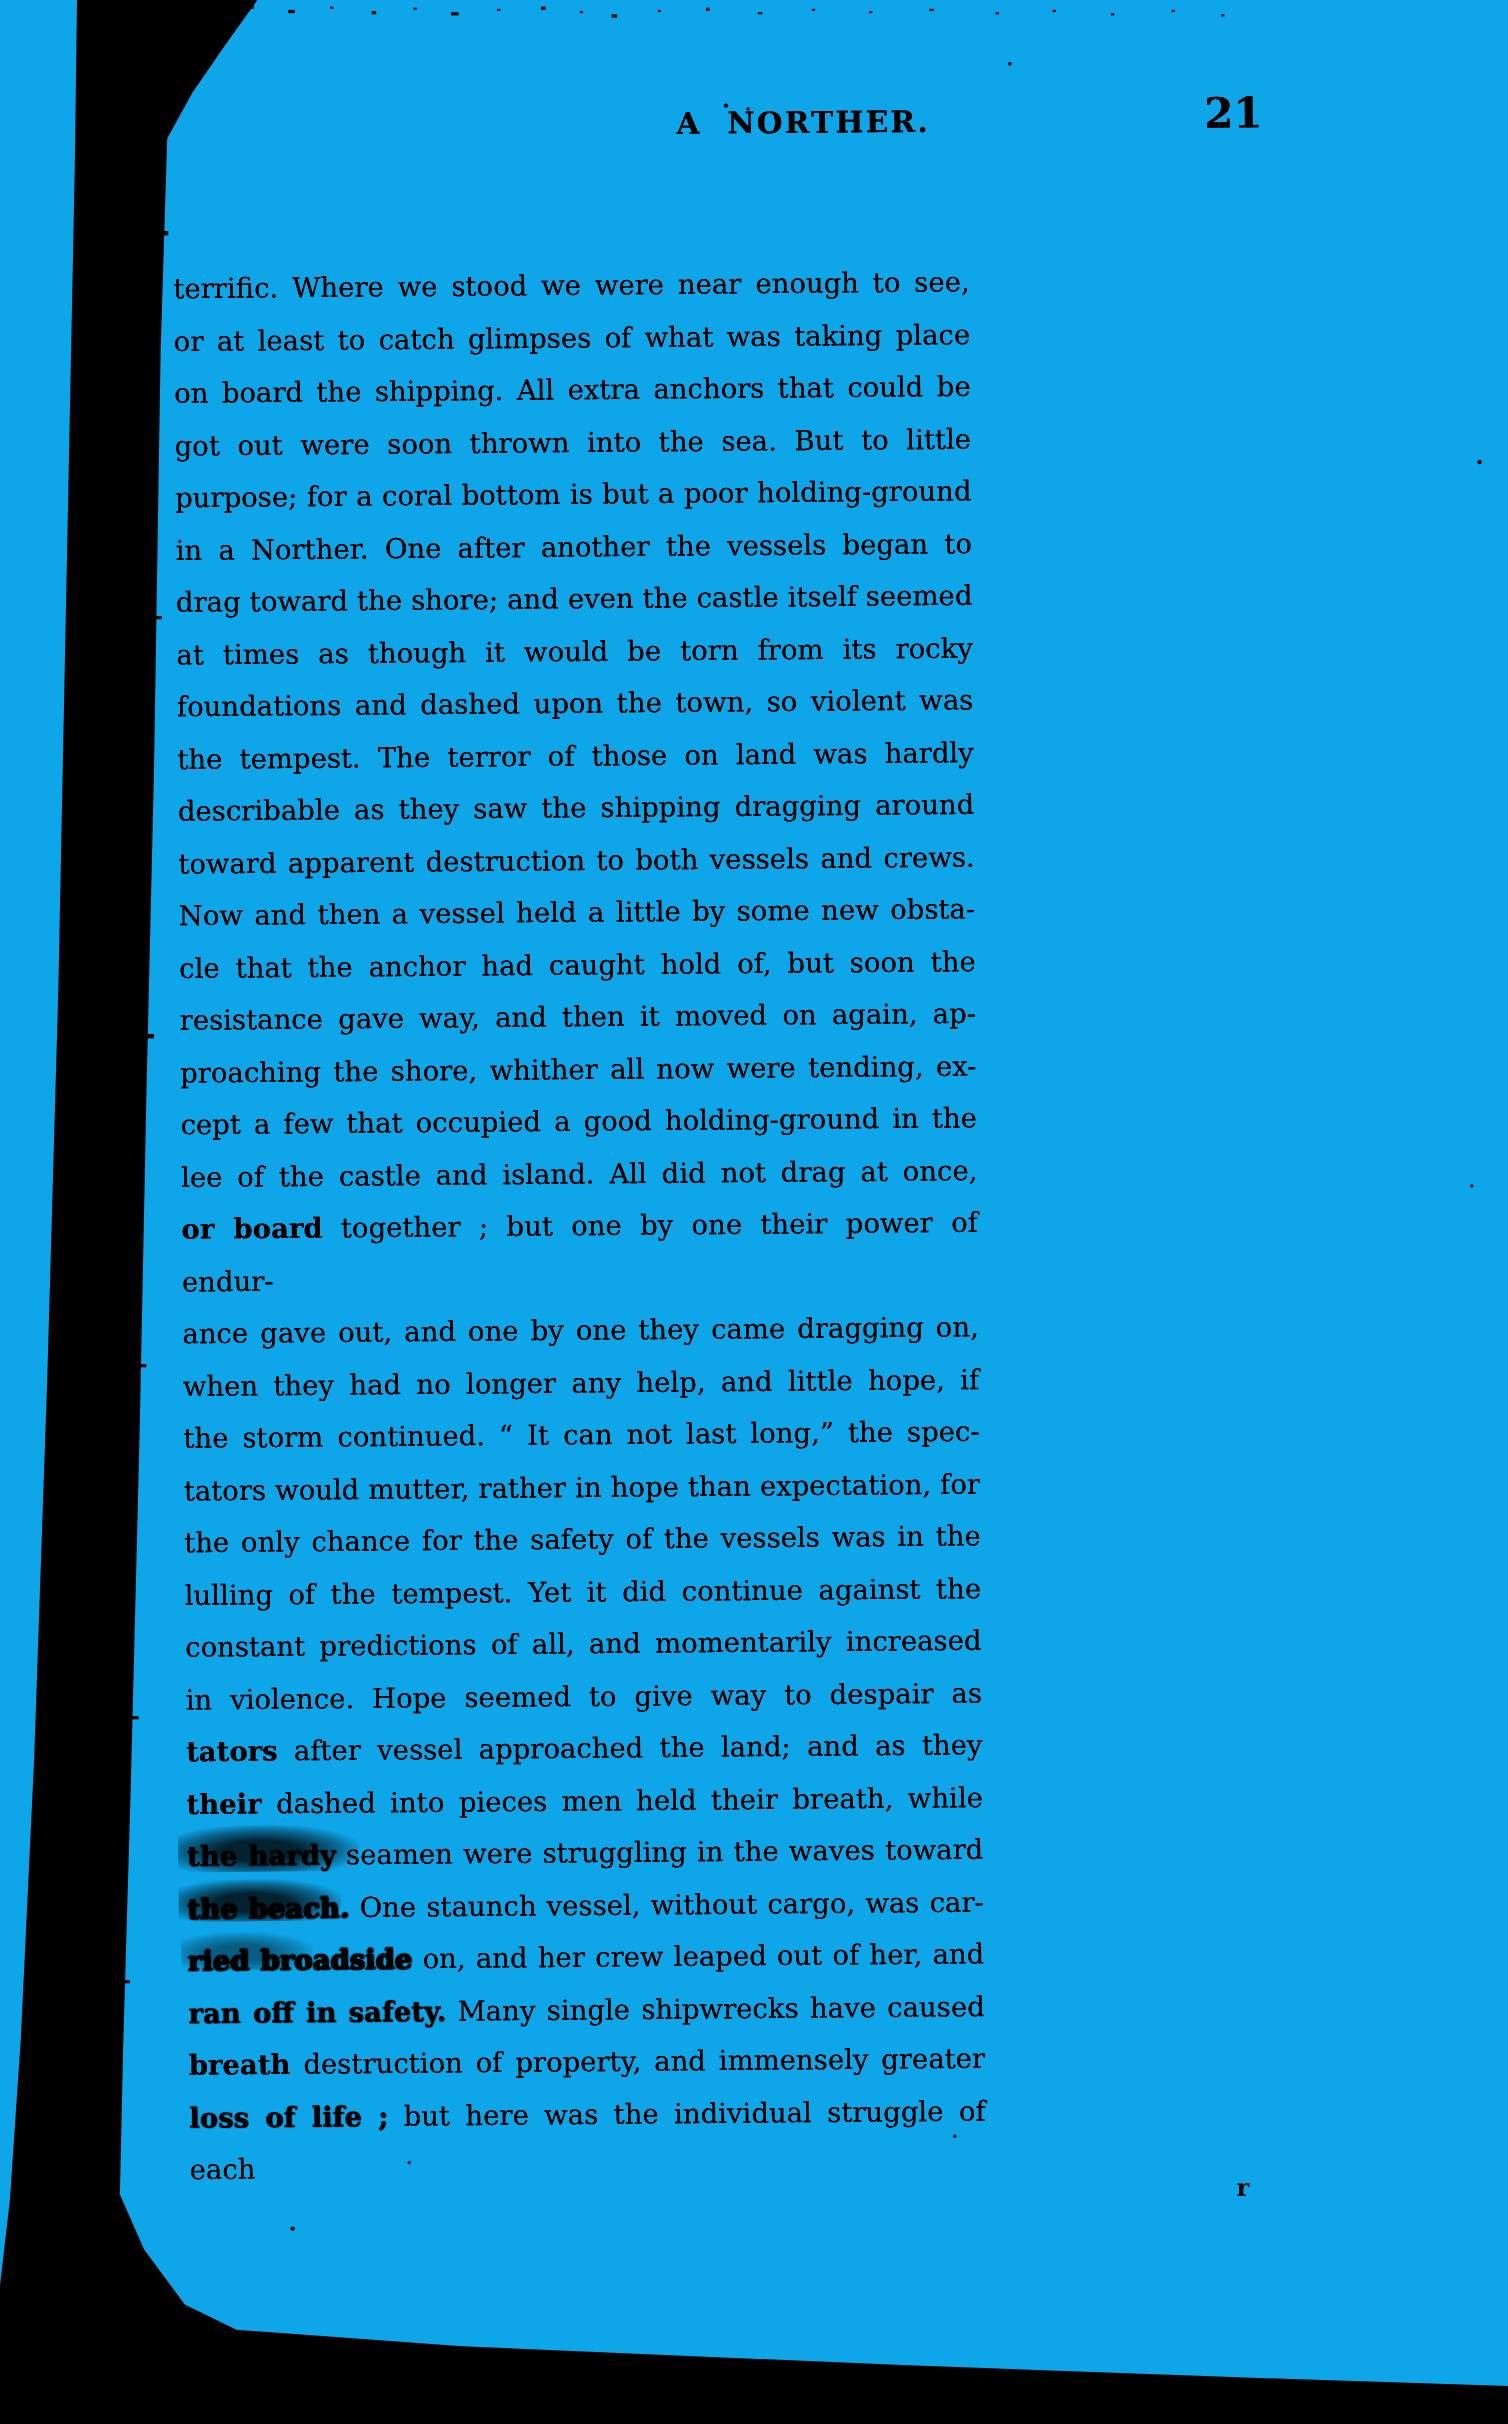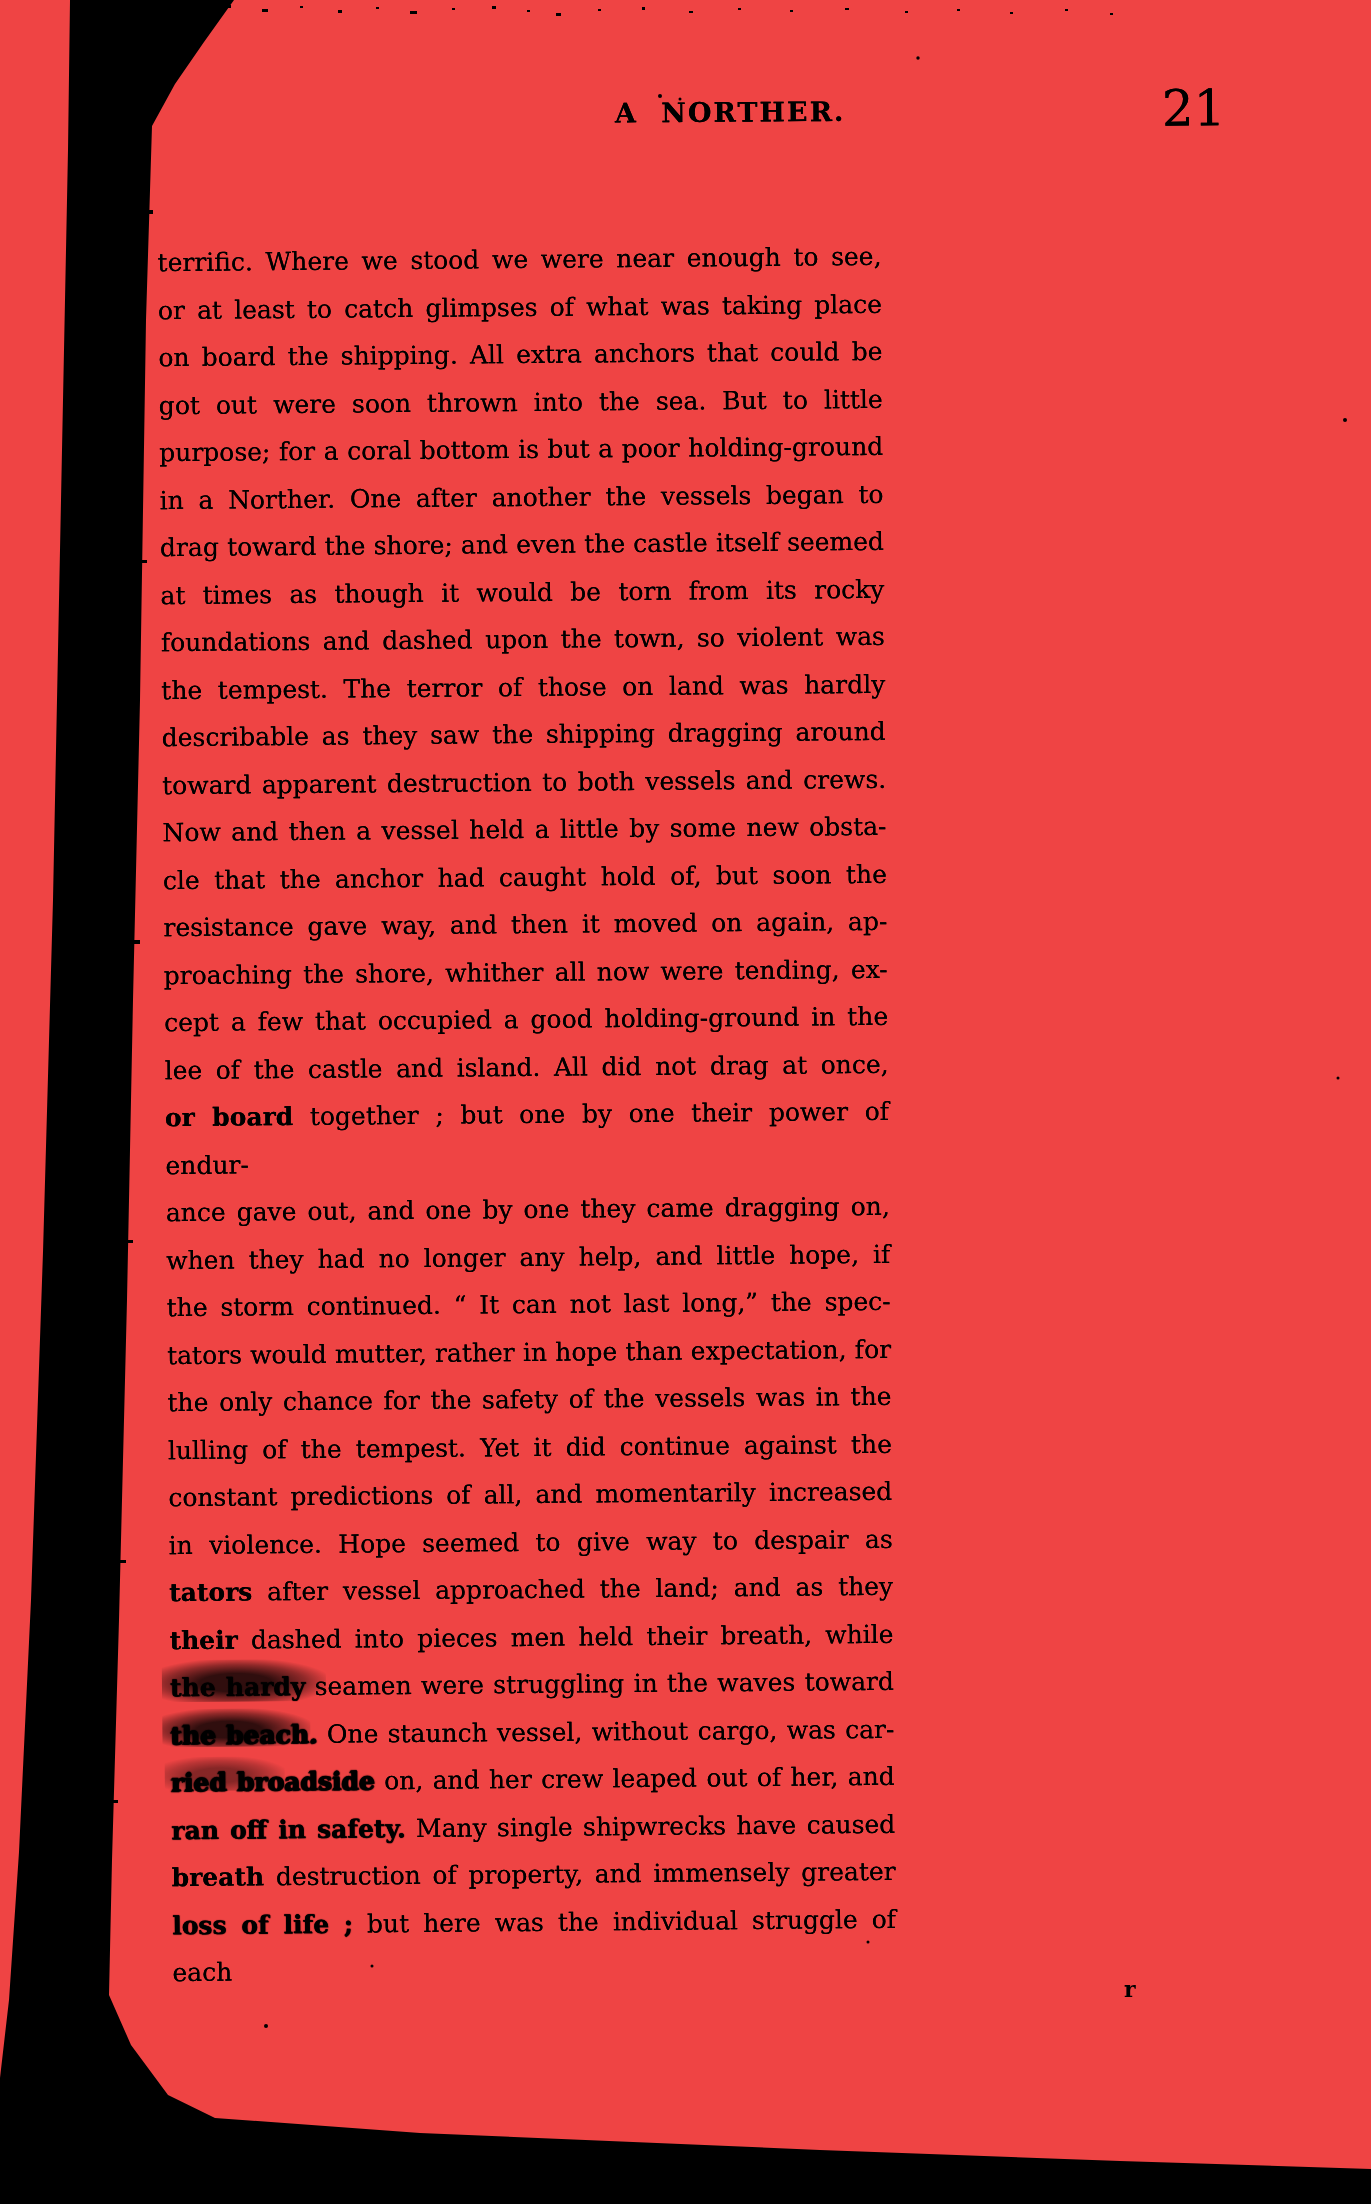--- a/index.html
+++ b/index.html
@@ -1,25 +1,25 @@
 <!DOCTYPE html>
 <html><head>
 <meta charset="utf-8">
 <style>
   html,body{margin:0;padding:0;background:#888;}
   .page{
-    position:relative;width:1371px;height:2204px;background:#ef4444;
+    position:relative;width:1371px;height:2204px;background:#0ea5e9;
     overflow:hidden;color:#000;font-family:"DejaVu Serif", serif;
   }
   .scan-svg{position:absolute;left:0;top:0;width:1371px;height:2204px;}
   .headrow{position:absolute;left:0;top:96px;width:1371px;height:60px;
     transform:rotate(-0.4deg);transform-origin:40% 50%;}
   .running-head{position:absolute;left:615px;top:2px;font-size:27px;font-weight:700;
     letter-spacing:2px;word-spacing:12px;white-space:nowrap;text-shadow:0 0 .5px #000;}
-  .pageno{position:absolute;left:1162px;top:-12px;font-size:50px;font-weight:400;
+  .pageno{position:absolute;left:1095px;top:-12px;font-size:38px;font-weight:700;
     text-shadow:0 0 .5px #000;}
   .text-block{position:absolute;left:165px;top:236px;width:724px;
     transform:rotate(-0.5deg);transform-origin:50% 50%;}
   .ln{font-size:25px;line-height:47.5px;text-align:justify;text-align-last:justify;
     text-shadow:0 0 .4px #000;}
   .smg{font-weight:700;}
   .sm1{text-shadow:0 0 1px #000,.5px .5px .8px #000;}
   .sm2{text-shadow:0 0 1.5px #000,1px .5px 1px #000,-1px 1px 1px #000,.5px -.5px 1px #000;}
   .blob{position:absolute;pointer-events:none;
     background:radial-gradient(ellipse at 45% 55%, rgba(0,0,0,.8) 28%, rgba(0,0,0,.4) 55%, rgba(0,0,0,0) 76%);}

